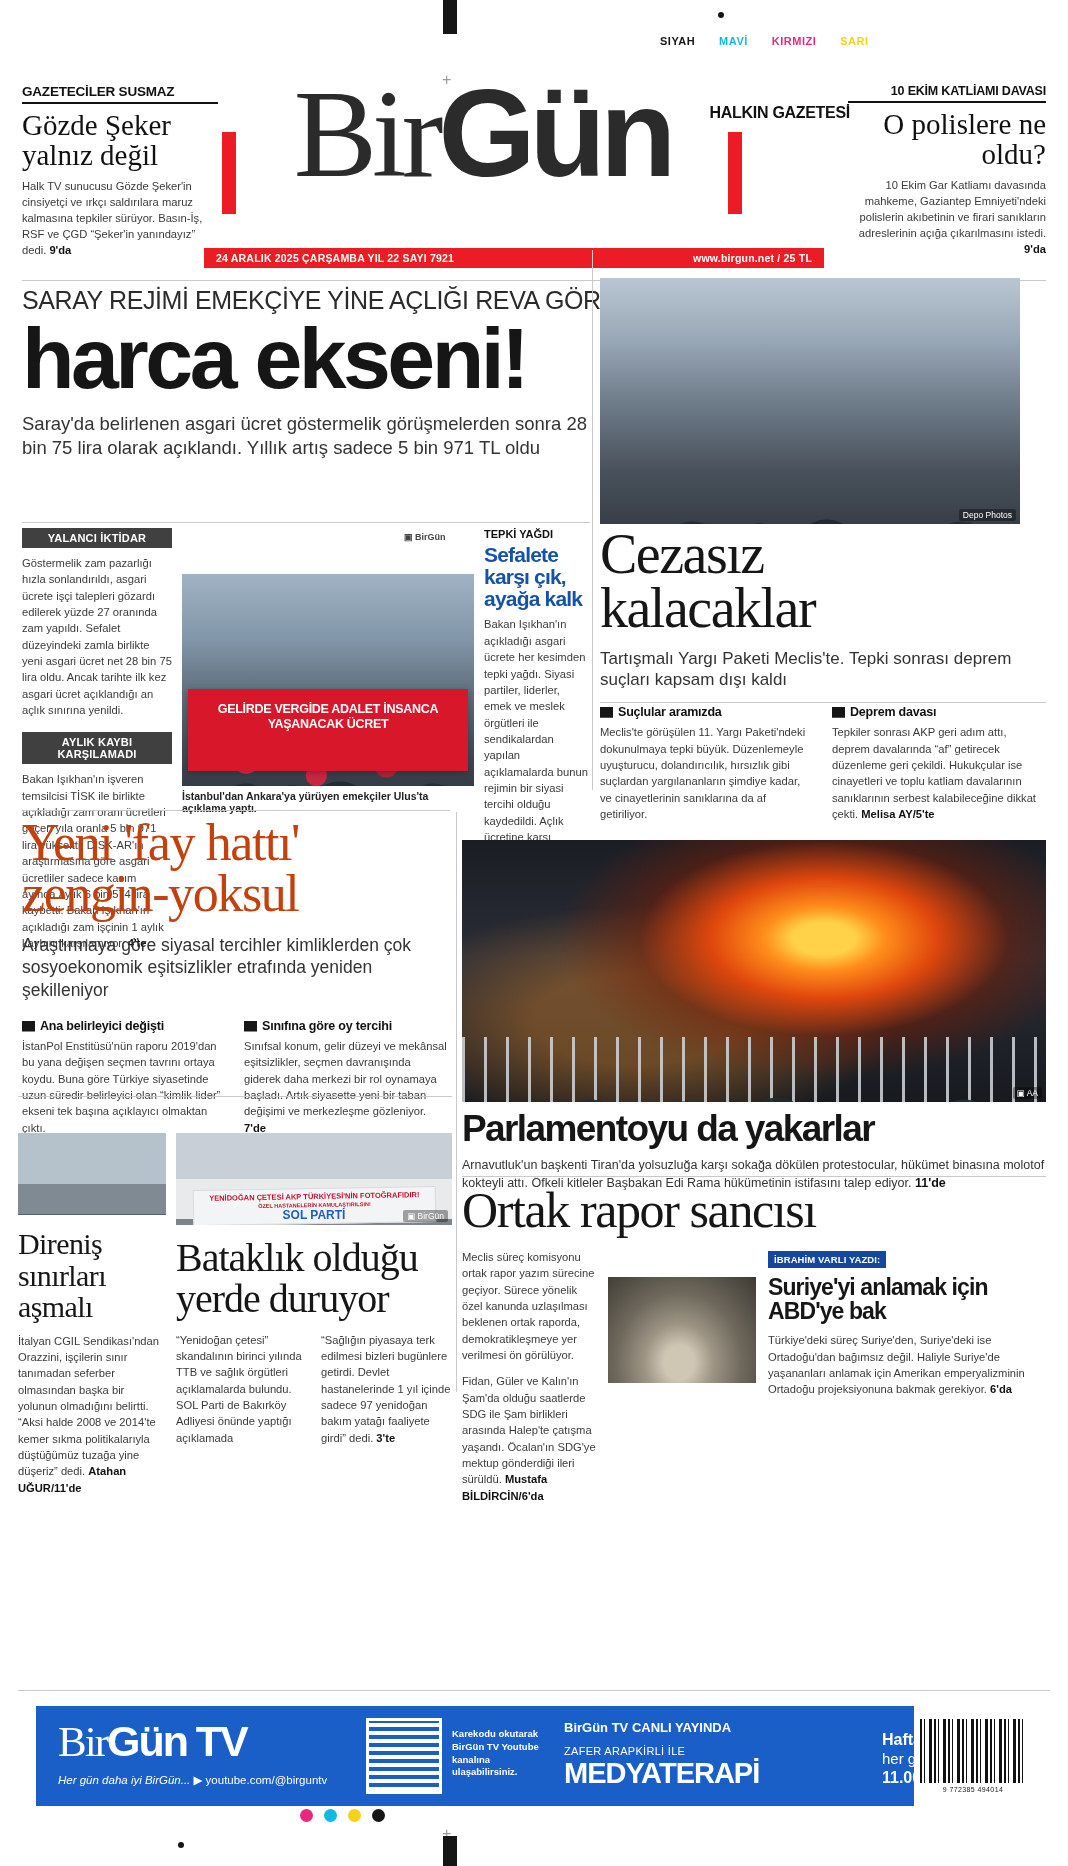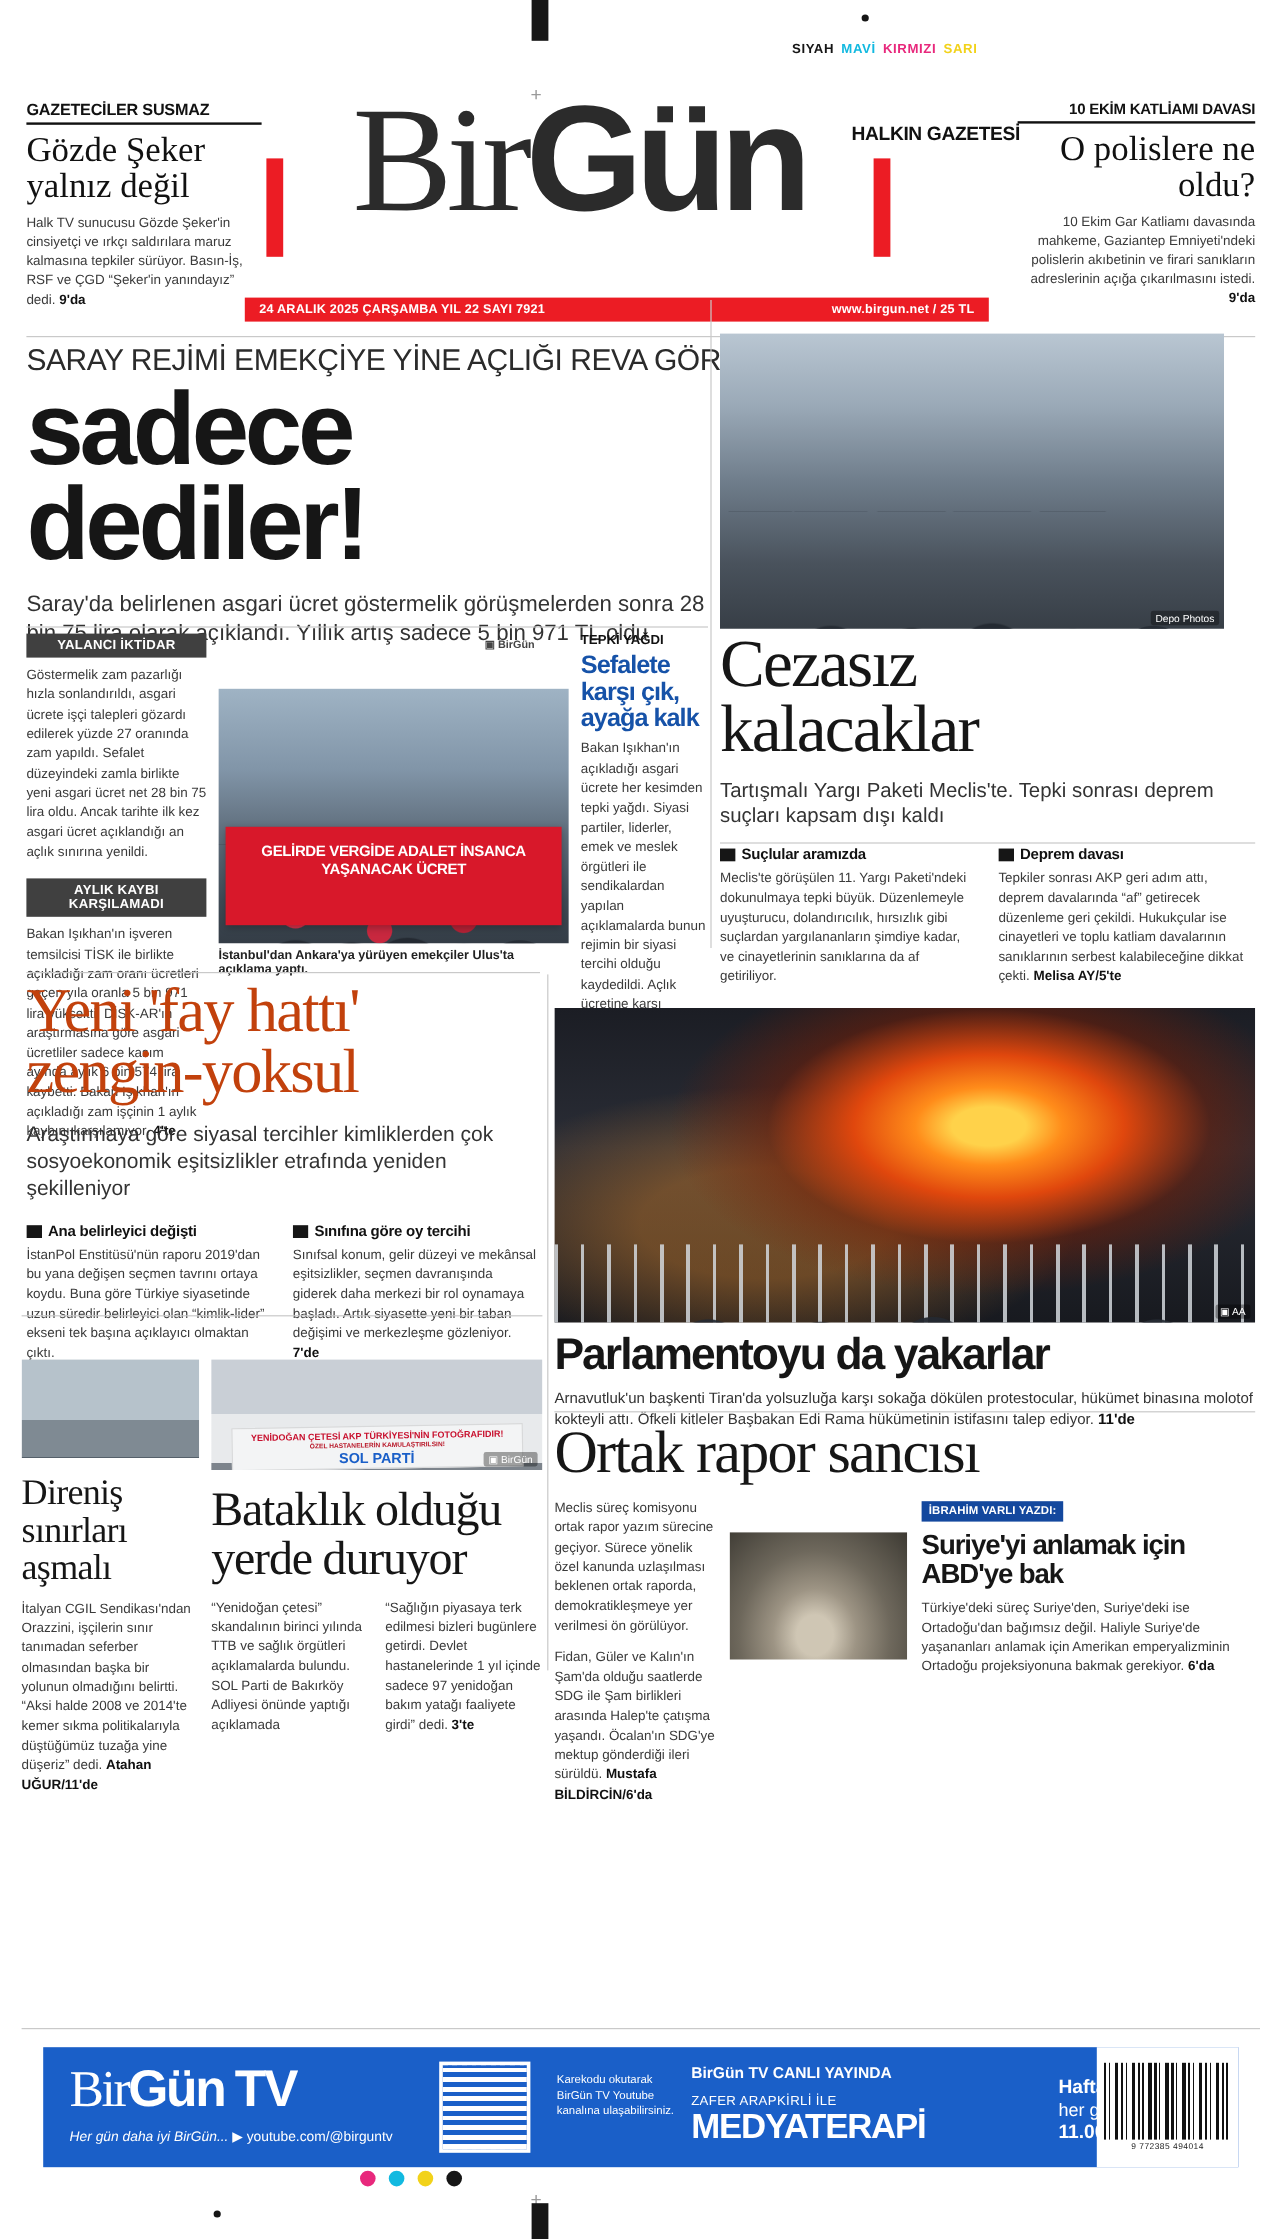--- a/index.html
+++ b/index.html
@@ -10,21 +10,21 @@
     color: #1a1a1a;
     position: relative;
     overflow: hidden;
   }
   .page { position: relative; width: 1068px; height: 1866px; }
 
   
   .reg-bar-top { position:absolute; top:0; left:443px; width:14px; height:34px; background:#161616; }
   .reg-dot { position:absolute; top:12px; left:718px; width:6px; height:6px; border-radius:50%; background:#161616; }
   .colorbar { position:absolute; top:33px; left:660px; width:180px; height:16px;
-     font-size:11px; font-weight:700; letter-spacing:.5px; display:flex; gap:6px; align-items:center; }
+     font-size:11px; font-weight:700; letter-spacing:.5px; display:flex; gap:24px; align-items:center; }
   .c-siyah { color:#161616; } .c-mavi{ color:#12b9e0; } .c-kirmizi{ color:#e8287c; } .c-sari{ color:#f2d21a; }
   .crosshair { position:absolute; left:442px; top:72px; font-size:16px; color:#9a9a9a; line-height:1; }
   .crosshair2 { position:absolute; left:442px; top:1826px; font-size:16px; color:#9a9a9a; line-height:1; }
   .reg-bar-bot { position:absolute; bottom:0px; left:443px; width:14px; height:30px; background:#161616; }
   .reg-dot-bl { position:absolute; bottom:18px; left:178px; width:6px; height:6px; border-radius:50%; background:#161616; }
 
   
   .header { position:absolute; top:84px; left:22px; width:1024px; height:150px; }
   .hdr-left { position:absolute; left:0; top:0; width:196px; }
   .hdr-right{ position:absolute; right:0; top:0; width:198px; }
@@ -183,21 +183,21 @@
   }
   .bn-left { width:330px; padding:14px 0 0 22px; color:#fff; }
   .bn-logo { font-family:"Liberation Serif", serif; font-size:43px; line-height:1; letter-spacing:-2px; }
   .bn-logo .tv { font-family:"Liberation Sans", sans-serif; font-weight:700; letter-spacing:-2px; }
   .bn-tag { font-size:11.5px; margin-top:10px; font-style:italic; }
   .bn-tag .yt { font-style:normal; }
   .qr { width:76px; height:76px; margin:12px 10px 0 0; background:
      repeating-linear-gradient(0deg,#fff 0 4px,#1a5fc8 4px 8px),
      repeating-linear-gradient(90deg,#fff 0 4px,transparent 4px 8px);
      background-blend-mode: multiply; border:3px solid #fff; }
-  .bn-qrtext { color:#fff; font-size:9.5px; line-height:1.35; padding-top:22px; width:98px; font-weight:400;margin-left:12px; }
+  .bn-qrtext { color:#fff; font-size:9.5px; line-height:1.35; padding-top:22px; width:98px; font-weight:700; }
   .bn-mid { flex:1; padding:14px 0 0 14px; color:#fff; }
   .bn-mid .l1 { font-size:13px; font-weight:700; }
   .bn-mid .l2 { font-size:11px; margin-top:10px; letter-spacing:.3px; }
   .bn-mid .l3 { font-family:"Liberation Sans",sans-serif; font-weight:700; font-size:29px; letter-spacing:-1px; line-height:1; margin-top:2px; }
   .bn-right { width:150px; color:#fff; padding:24px 8px 0 0; font-size:15px; line-height:1.22; }
   .bn-right b { font-size:16px; }
   .barcode {
     position:absolute; right:36px; top:1706px; width:118px; height:100px; background:#fff;
     display:flex; flex-direction:column; justify-content:center; padding:6px;
   }
@@ -311,21 +311,21 @@
   <div class="datebar">
     <span>24 ARALIK 2025 ÇARŞAMBA YIL 22 SAYI 7921</span>
     <span>www.birgun.net  /  25 TL</span>
   </div>
 
   <div class="hrule" style="left:22px; top:280px; width:1024px;"></div>
 
   <div class="hero">
     <div class="hero-kicker">SARAY REJİMİ EMEKÇİYE YİNE AÇLIĞI REVA GÖRDÜ</div>
     <div class="hero-title">
-      <div>sadece dediler!</div>
+      <div>harca ekseni!</div>
     </div>
     <div class="hero-sub">Saray'da belirlenen asgari ücret göstermelik görüşmelerden sonra 28 bin 75 lira olarak açıklandı. Yıllık artış sadece 5 bin 971 TL oldu</div>
   </div>
 
   <div class="hero-photo">
     <div class="ph ph-march">
       <div class="silhouettes"></div>
     </div>
     <span class="credit">Depo Photos</span>
   </div>

